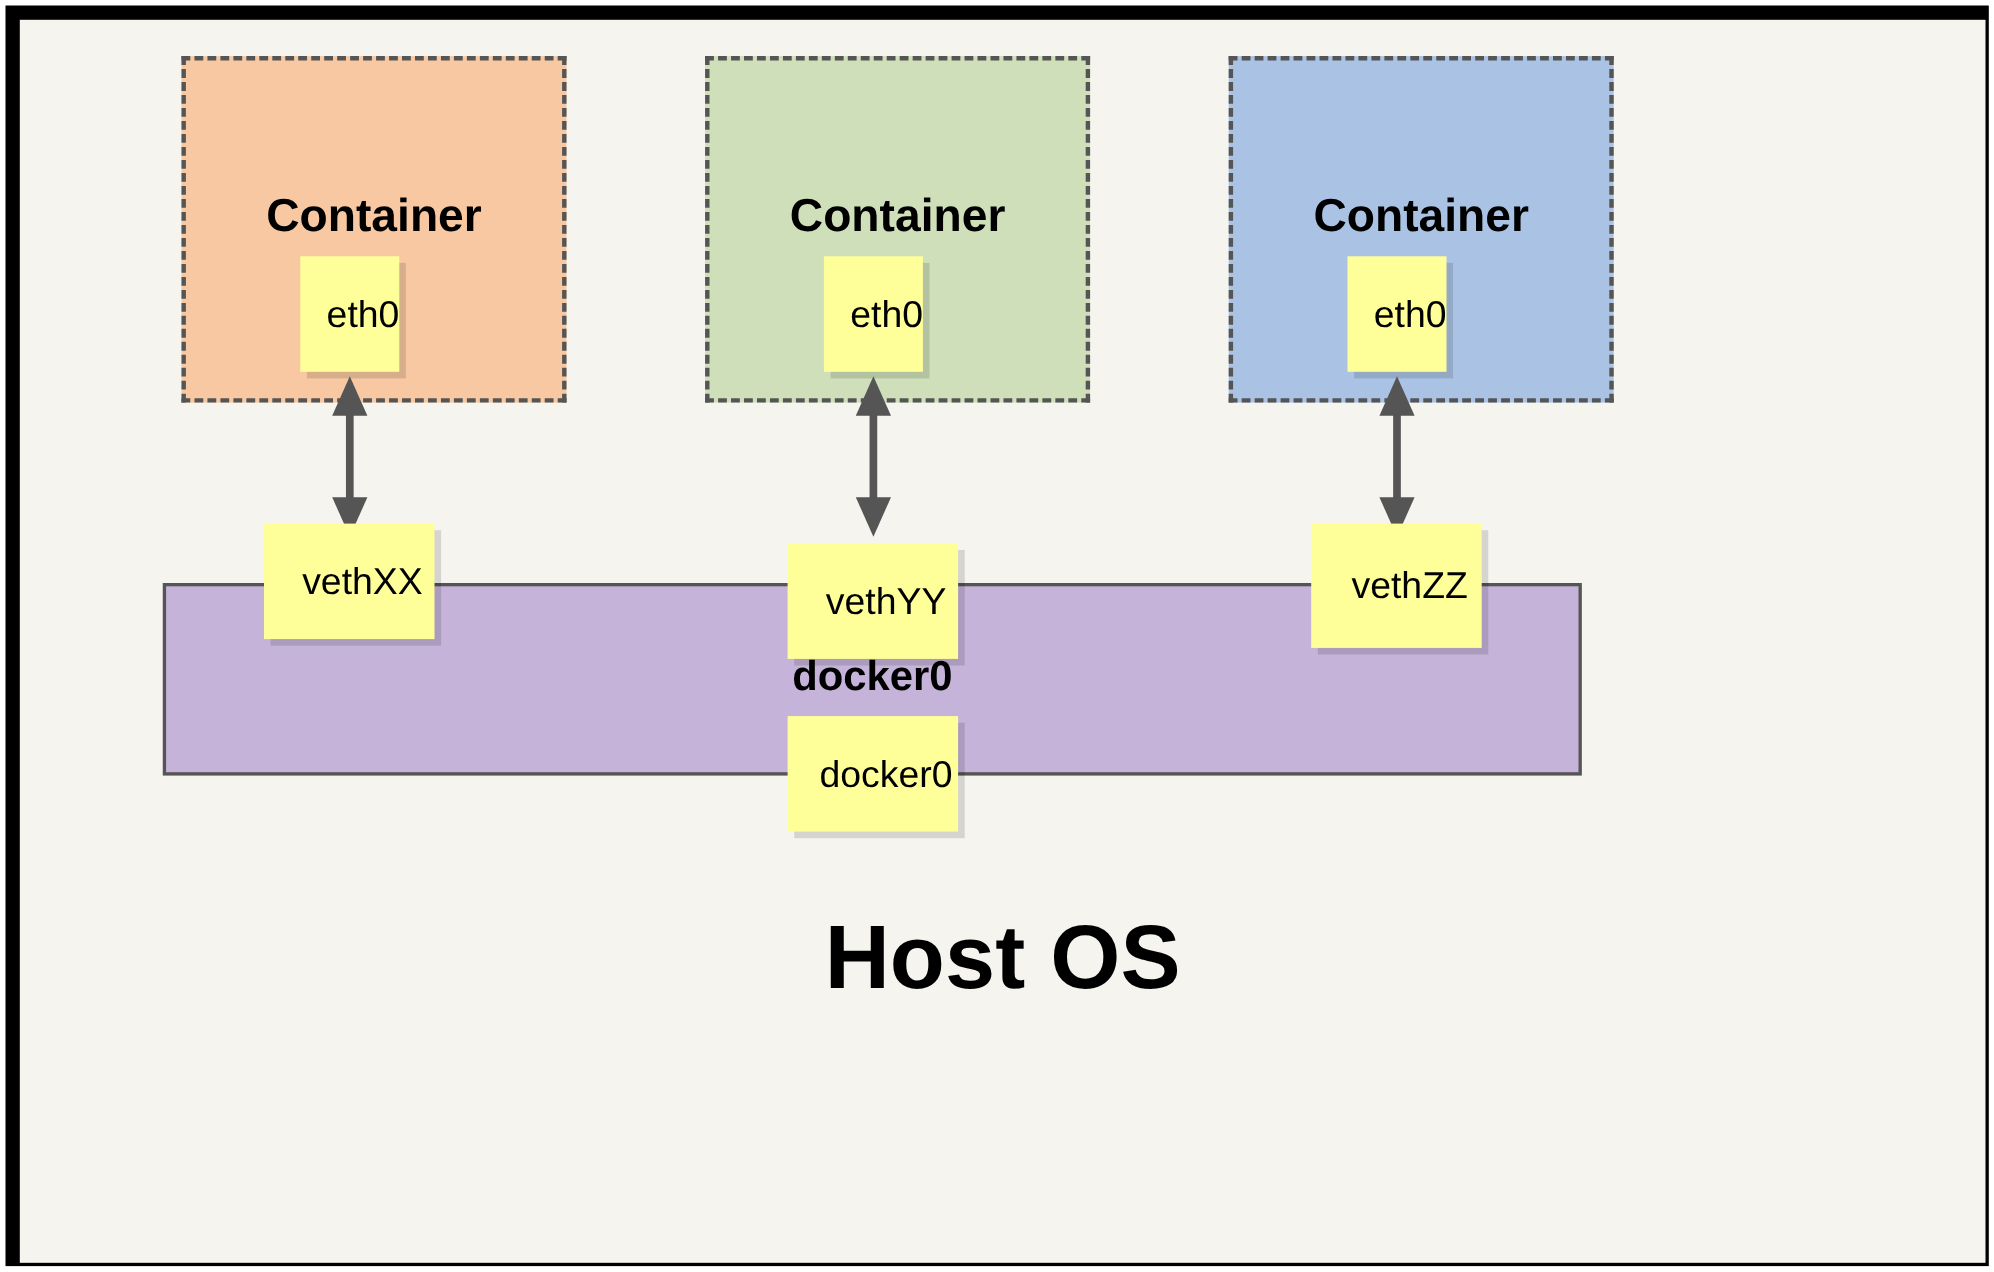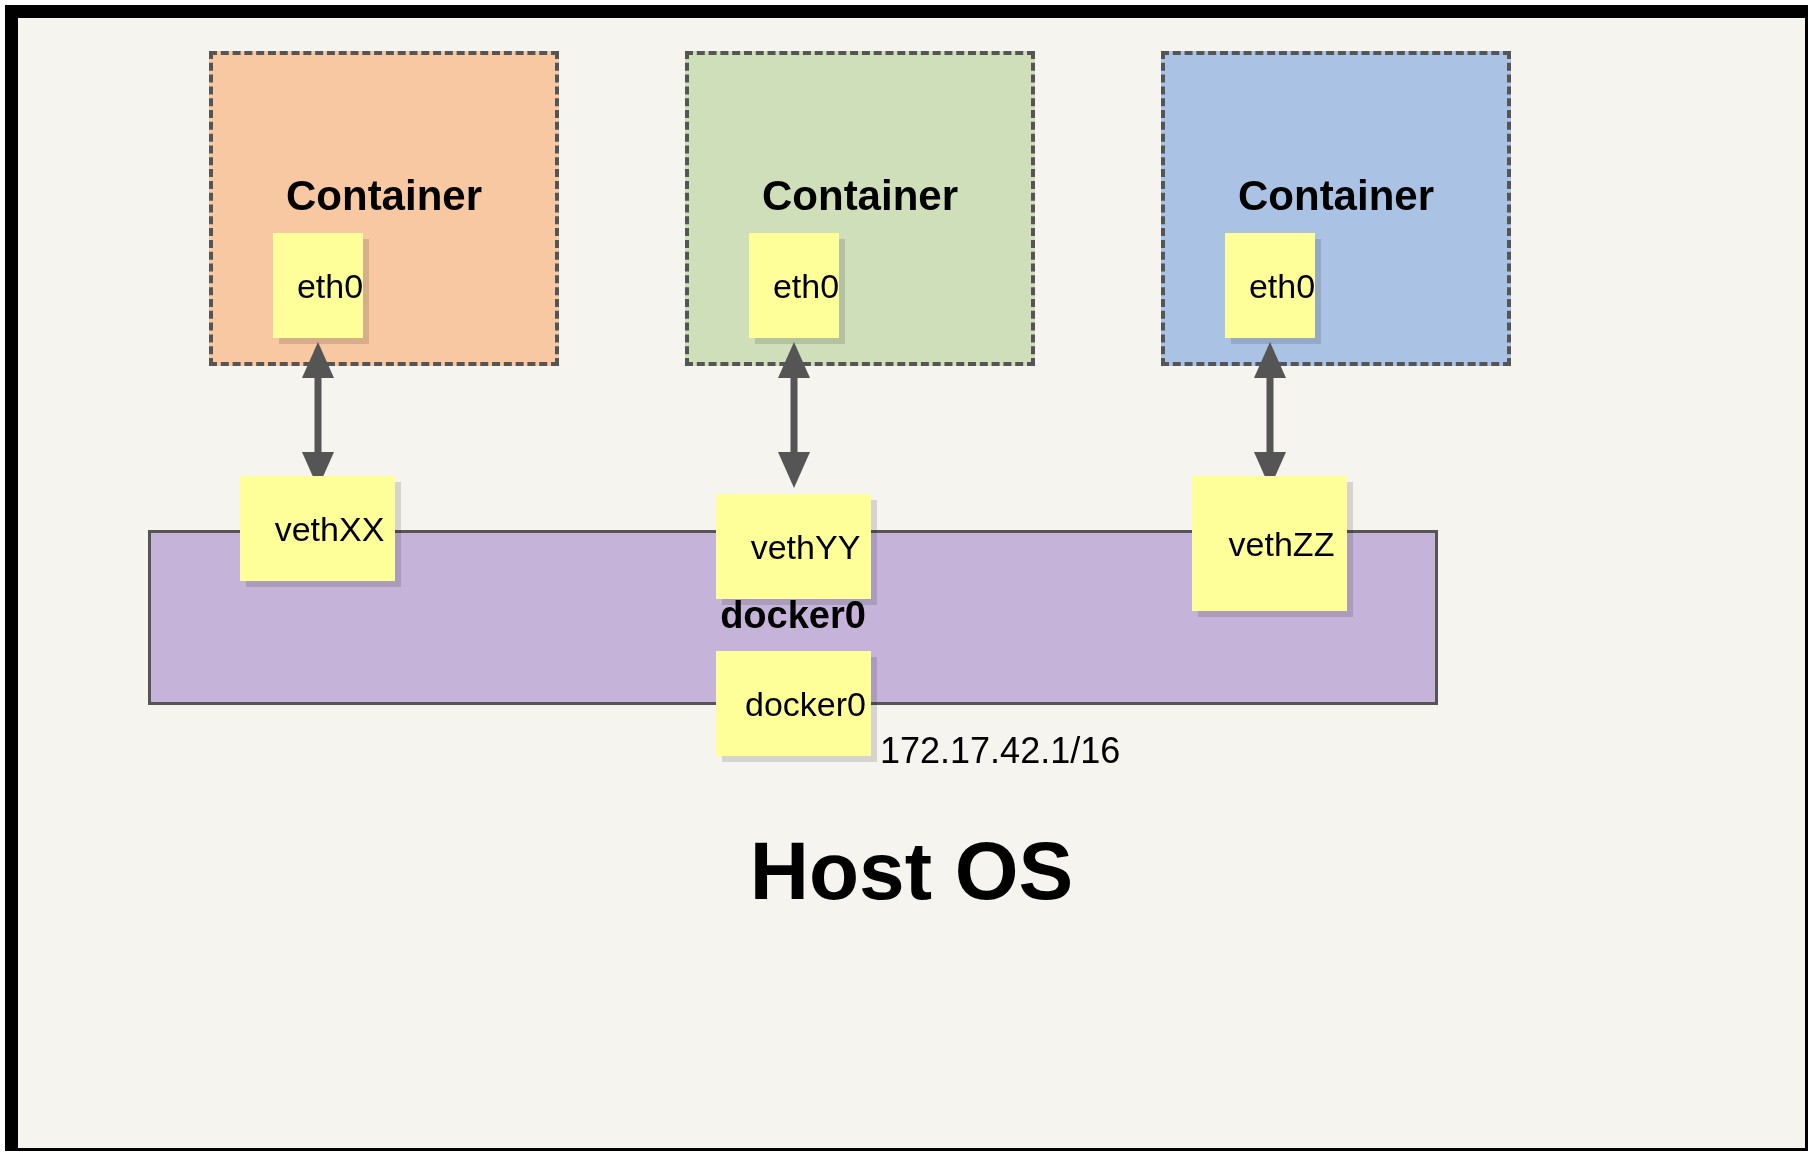--- a/index.html
+++ b/index.html
@@ -25,21 +25,20 @@
     background:#f5f4ef;
     box-sizing:border-box;
     overflow:hidden;
   }
 
   
   .container-box{
     position:absolute;
     border:4px dashed #555555;
     box-sizing:border-box;
-    margin-left:44px;
   }
   .container-title{
     position:absolute;
     left:0;right:0;
     top:120px;
     text-align:center;
     font-size:42px;
     font-weight:bold;
     color:#000000;
     letter-spacing:0px;
@@ -143,24 +142,23 @@
       </svg>
 
       <div id="docker-bar" style="left:130px;top:512px;width:1290px;height:175px;"></div>
 
       <div id="docker-bar-label" style="left:130px;top:578px;width:1290px;">docker0</div>
 
       <div class="note" style="left:222px;top:458px;width:155px;height:105px;">vethXX</div>
 
       <div class="note" style="left:698px;top:476px;width:155px;height:105px;">vethYY</div>
 
-      <div class="note" style="left:1174px;top:458px;width:155px;height:135px;">vethZZ</div>
+      <div class="note" style="left:1174px;top:458px;width:155px;height:113px;">vethZZ</div>
 
       <div class="note" style="left:698px;top:633px;width:155px;height:105px;">docker0</div>
 
-      <div id="ip-caption" style="left:862px;top:715px;">172.17.42.1/16</div>
 
       <div id="host-os" style="top:812px;font-weight:bold;">Host OS</div>
 
     </div>
   </div>
 
 </div>
 
 </body></html>

